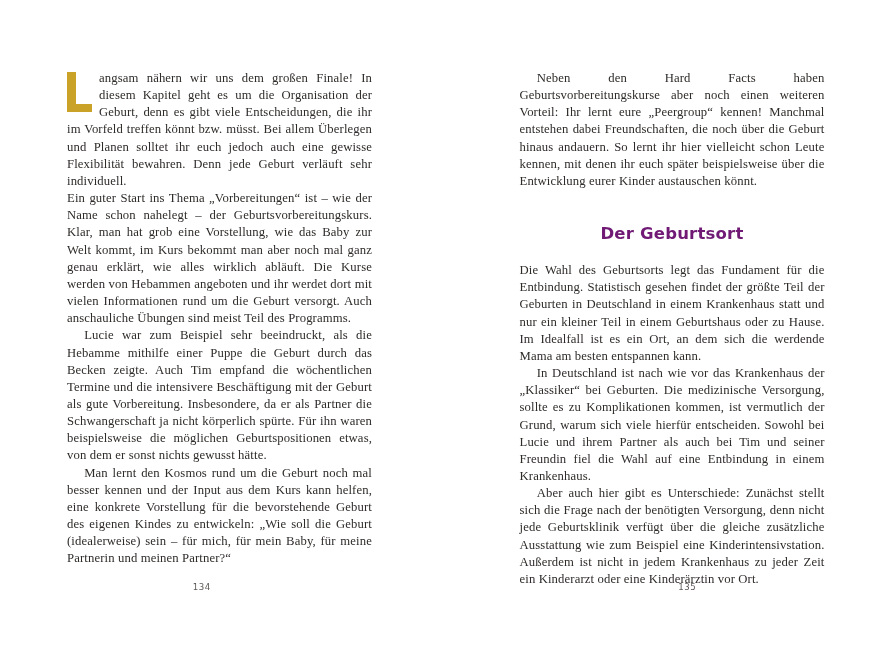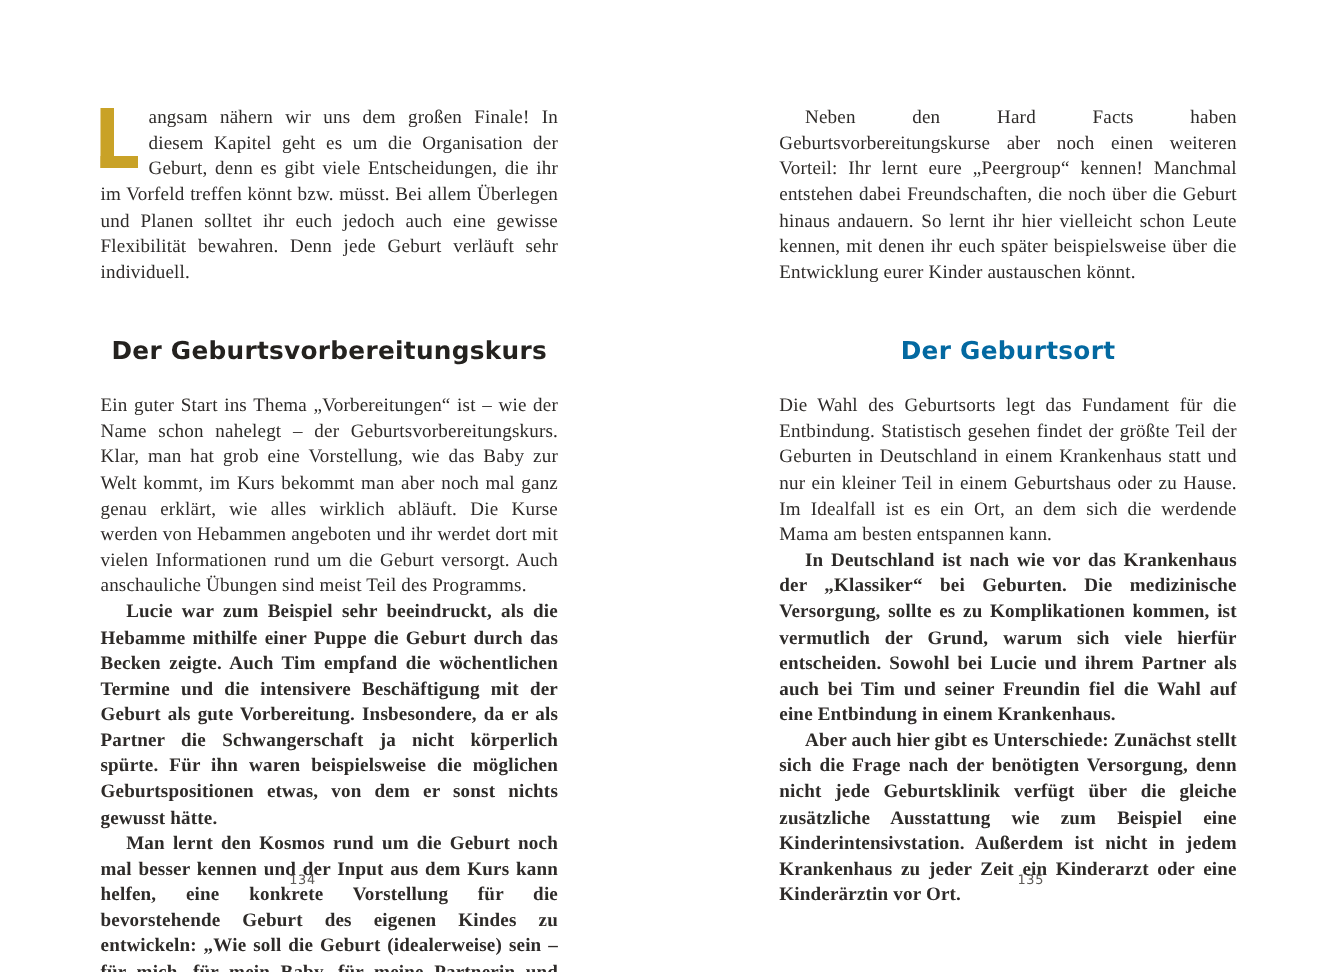--- a/index.html
+++ b/index.html
@@ -42,21 +42,21 @@
   p.body {
     margin: 0;
     font-size: 12.7px;
     line-height: 17.15px;
     text-align: justify;
     text-justify: inter-word;
     hyphens: manual;
     letter-spacing: 0.01em;
     color: #2e2b29;
   }
-  p.body + p.body { text-indent: 1.35em; font-weight: bold; }
+  p.body + p.body { text-indent: 1.35em; }
 
   
   p.dropcap-para {
     margin: 0;
     font-size: 12.7px;
     line-height: 17.15px;
     text-align: justify;
     color: #2e2b29;
     letter-spacing: 0.01em;
   }
@@ -131,36 +131,35 @@
 
 <div class="spread">
 
   <div class="page page-left">
     <div class="textcol">
 
       <p class="dropcap-para">
         <span class="dropcap"></span><span>angsam nähern wir uns dem großen Finale! In diesem Kapitel geht es um die Organisation der Geburt, denn es gibt viele Entscheidungen, die ihr im Vorfeld treffen könnt bzw. müsst. Bei allem Überlegen und Planen solltet ihr euch jedoch auch eine gewisse Flexibilität bewahren. Denn jede Geburt verläuft sehr individuell.</span>
       </p>
 
-      <h2 class="section-title" style="color: rgb(36, 34, 31);">Der Geburtsvorbereitungskurs</h2>
 
       <p class="body">Ein guter Start ins Thema „Vorbereitungen“ ist – wie der Name schon nahelegt – der Geburtsvorbereitungskurs. Klar, man hat grob eine Vorstellung, wie das Baby zur Welt kommt, im Kurs bekommt man aber noch mal ganz genau erklärt, wie alles wirklich abläuft. Die Kurse werden von Hebammen angeboten und ihr werdet dort mit vielen Informationen rund um die Geburt versorgt. Auch anschauliche Übungen sind meist Teil des Programms.</p>
       <p class="body">Lucie war zum Beispiel sehr beeindruckt, als die Hebamme mithilfe einer Puppe die Geburt durch das Becken zeigte. Auch Tim empfand die wöchentlichen Termine und die intensivere Beschäftigung mit der Geburt als gute Vorbereitung. Insbesondere, da er als Partner die Schwangerschaft ja nicht körperlich spürte. Für ihn waren beispielsweise die möglichen Geburtspositionen etwas, von dem er sonst nichts gewusst hätte.</p>
       <p class="body">Man lernt den Kosmos rund um die Geburt noch mal besser kennen und der Input aus dem Kurs kann helfen, eine konkrete Vorstellung für die bevorstehende Geburt des eigenen Kindes zu entwickeln: „Wie soll die Geburt (idealerweise) sein – für mich, für mein Baby, für meine Partnerin und meinen Partner?“</p>
 
     </div>
     <div class="folio">134</div>
   </div>
 
   <div class="page page-right">
     <div class="textcol">
 
       <p class="body" style="text-indent:1.35em;">Neben den Hard Facts haben Geburtsvorbereitungskurse aber noch einen weiteren Vorteil: Ihr lernt eure „Peergroup“ kennen! Manchmal entstehen dabei Freundschaften, die noch über die Geburt hinaus andauern. So lernt ihr hier vielleicht schon Leute kennen, mit denen ihr euch später beispielsweise über die Entwicklung eurer Kinder austauschen könnt.</p>
 
-      <h2 class="section-title" style="color: #0369a1;">Der Geburtsort</h2>
+      <h2 class="section-title" style="color: #701a75;">Der Geburtsort</h2>
 
       <p class="body">Die Wahl des Geburtsorts legt das Fundament für die Entbindung. Statistisch gesehen findet der größte Teil der Geburten in Deutschland in einem Krankenhaus statt und nur ein kleiner Teil in einem Geburtshaus oder zu Hause. Im Idealfall ist es ein Ort, an dem sich die werdende Mama am besten entspannen kann.</p>
 
 
       <p class="body">In Deutschland ist nach wie vor das Krankenhaus der „Klassiker“ bei Geburten. Die medizinische Versorgung, sollte es zu Komplikationen kommen, ist vermutlich der Grund, warum sich viele hierfür entscheiden. Sowohl bei Lucie und ihrem Partner als auch bei Tim und seiner Freundin fiel die Wahl auf eine Entbindung in einem Krankenhaus.</p>
       <p class="body">Aber auch hier gibt es Unterschiede: Zunächst stellt sich die Frage nach der benötigten Versorgung, denn nicht jede Geburtsklinik verfügt über die gleiche zusätzliche Ausstattung wie zum Beispiel eine Kinderintensivstation. Außerdem ist nicht in jedem Krankenhaus zu jeder Zeit ein Kinderarzt oder eine Kinderärztin vor Ort.</p>
 
     </div>
     <div class="folio">135</div>
   </div>

